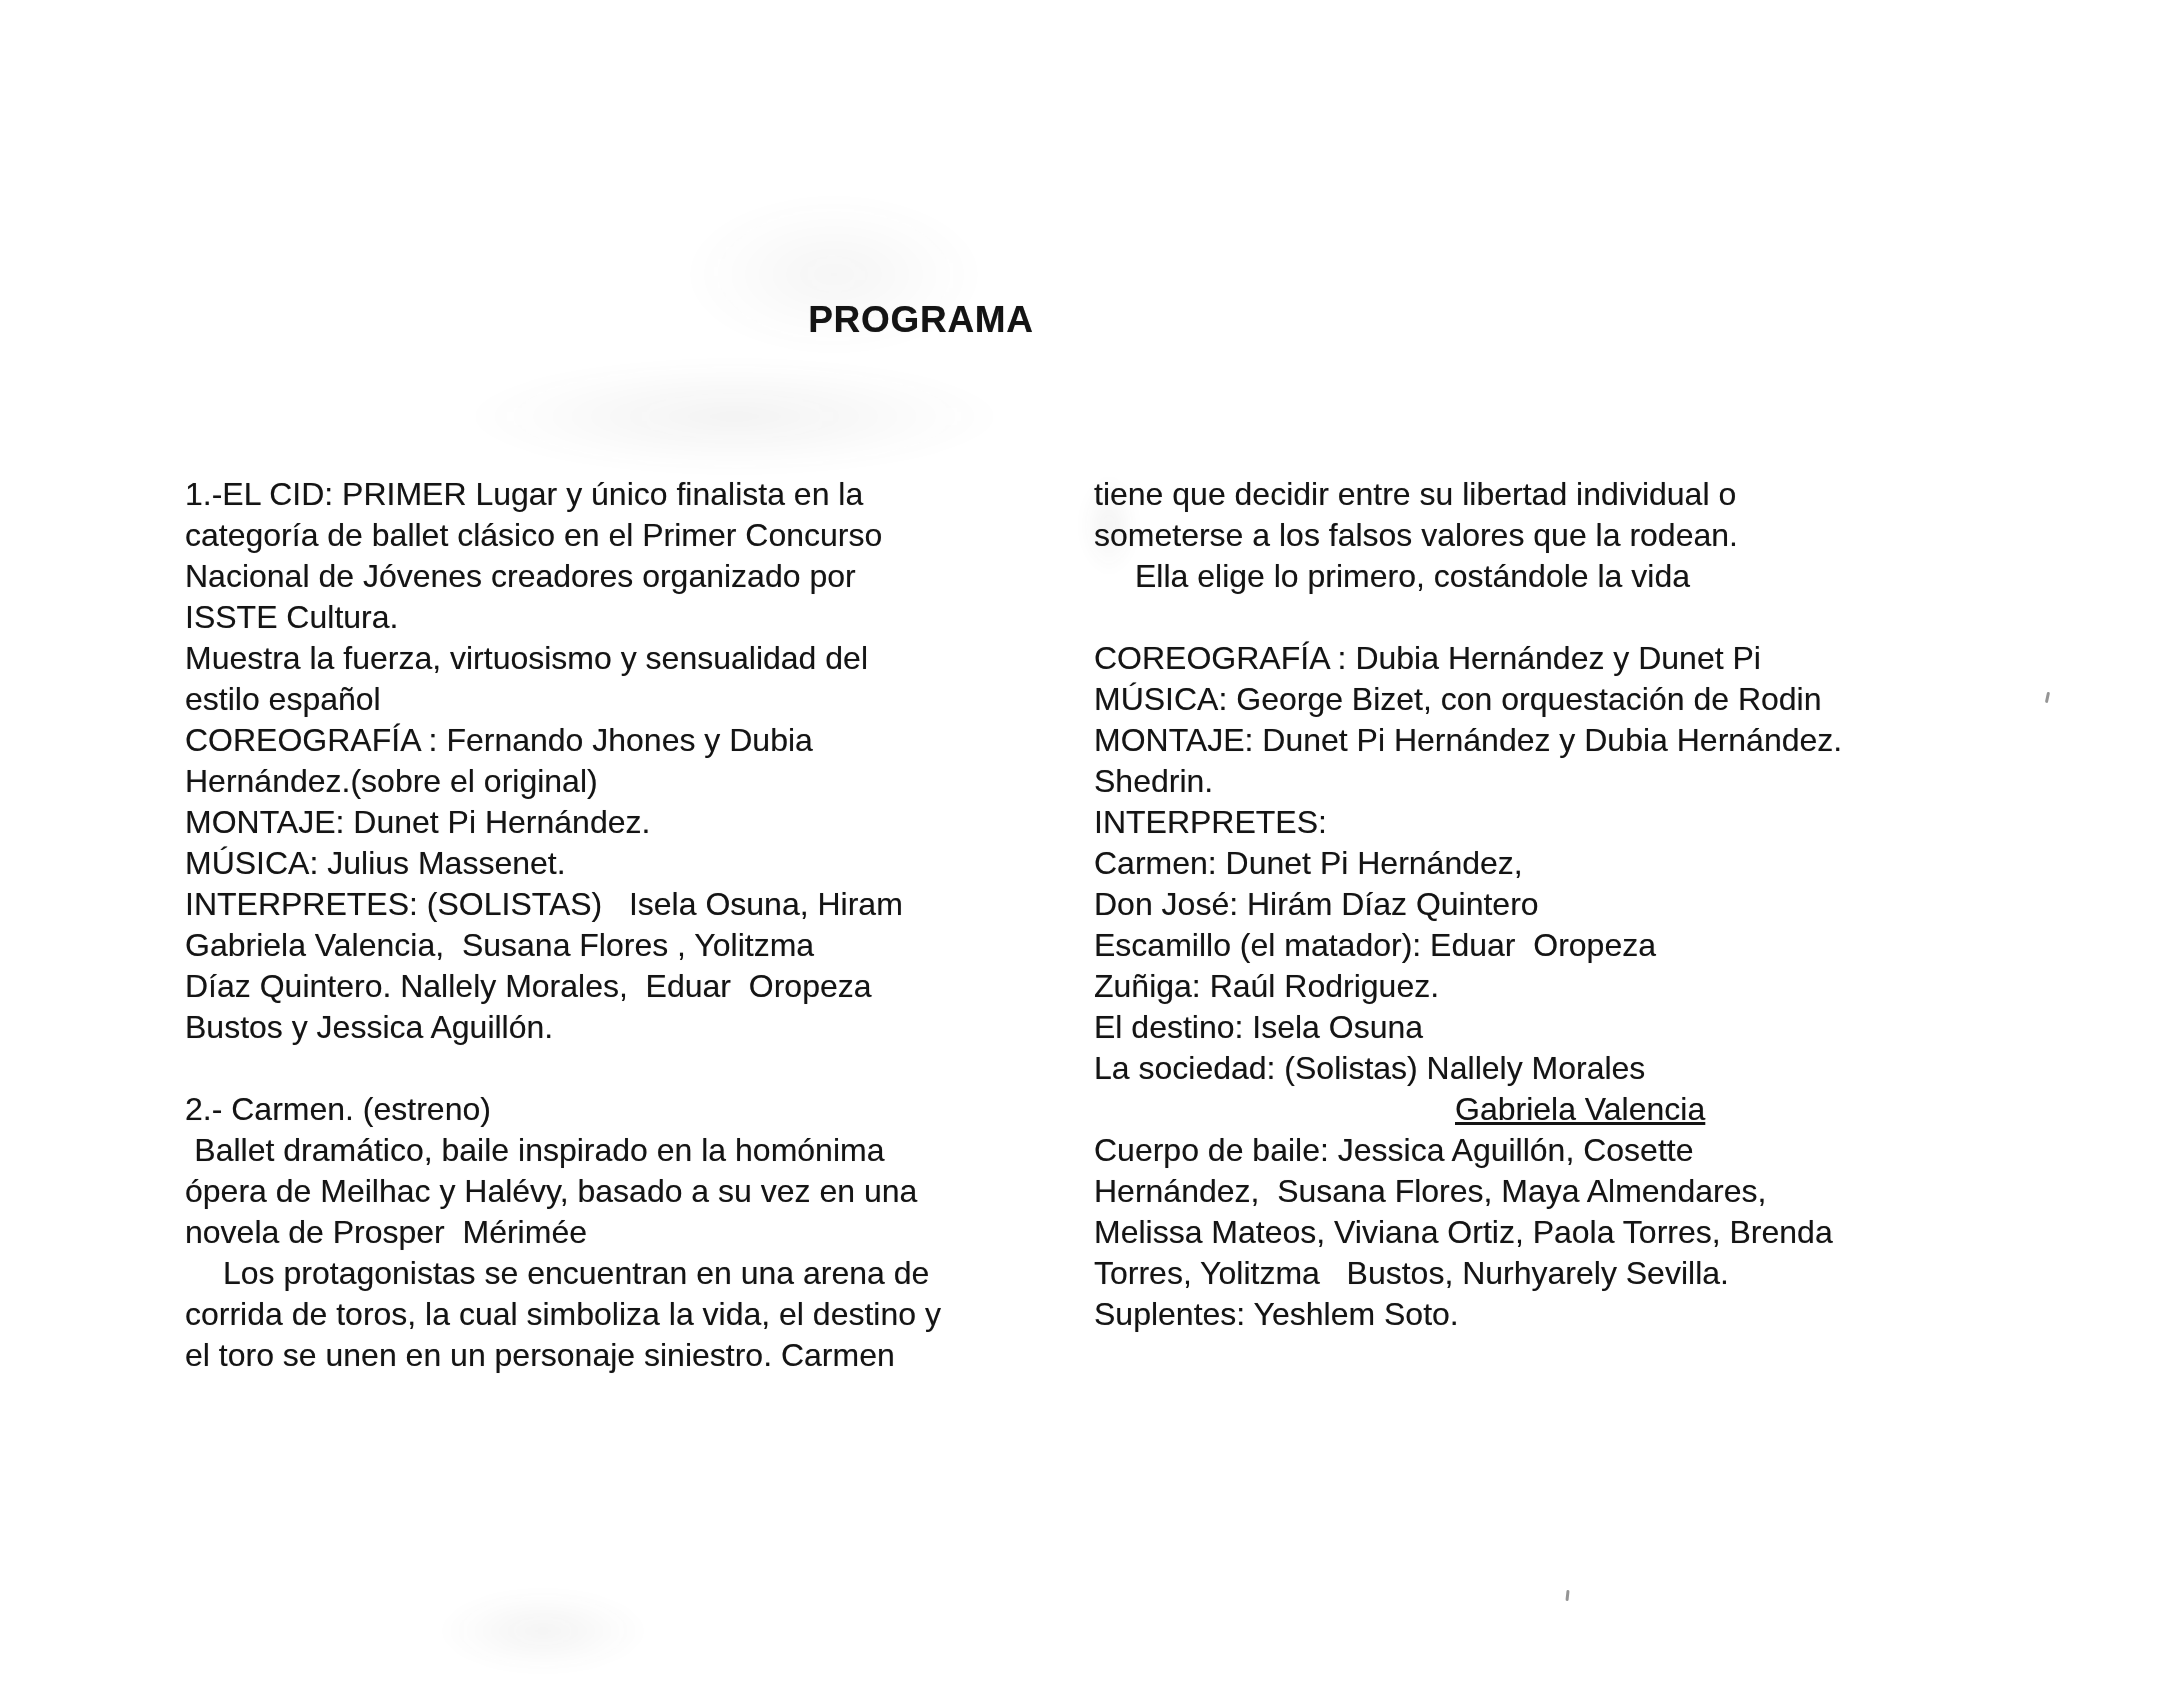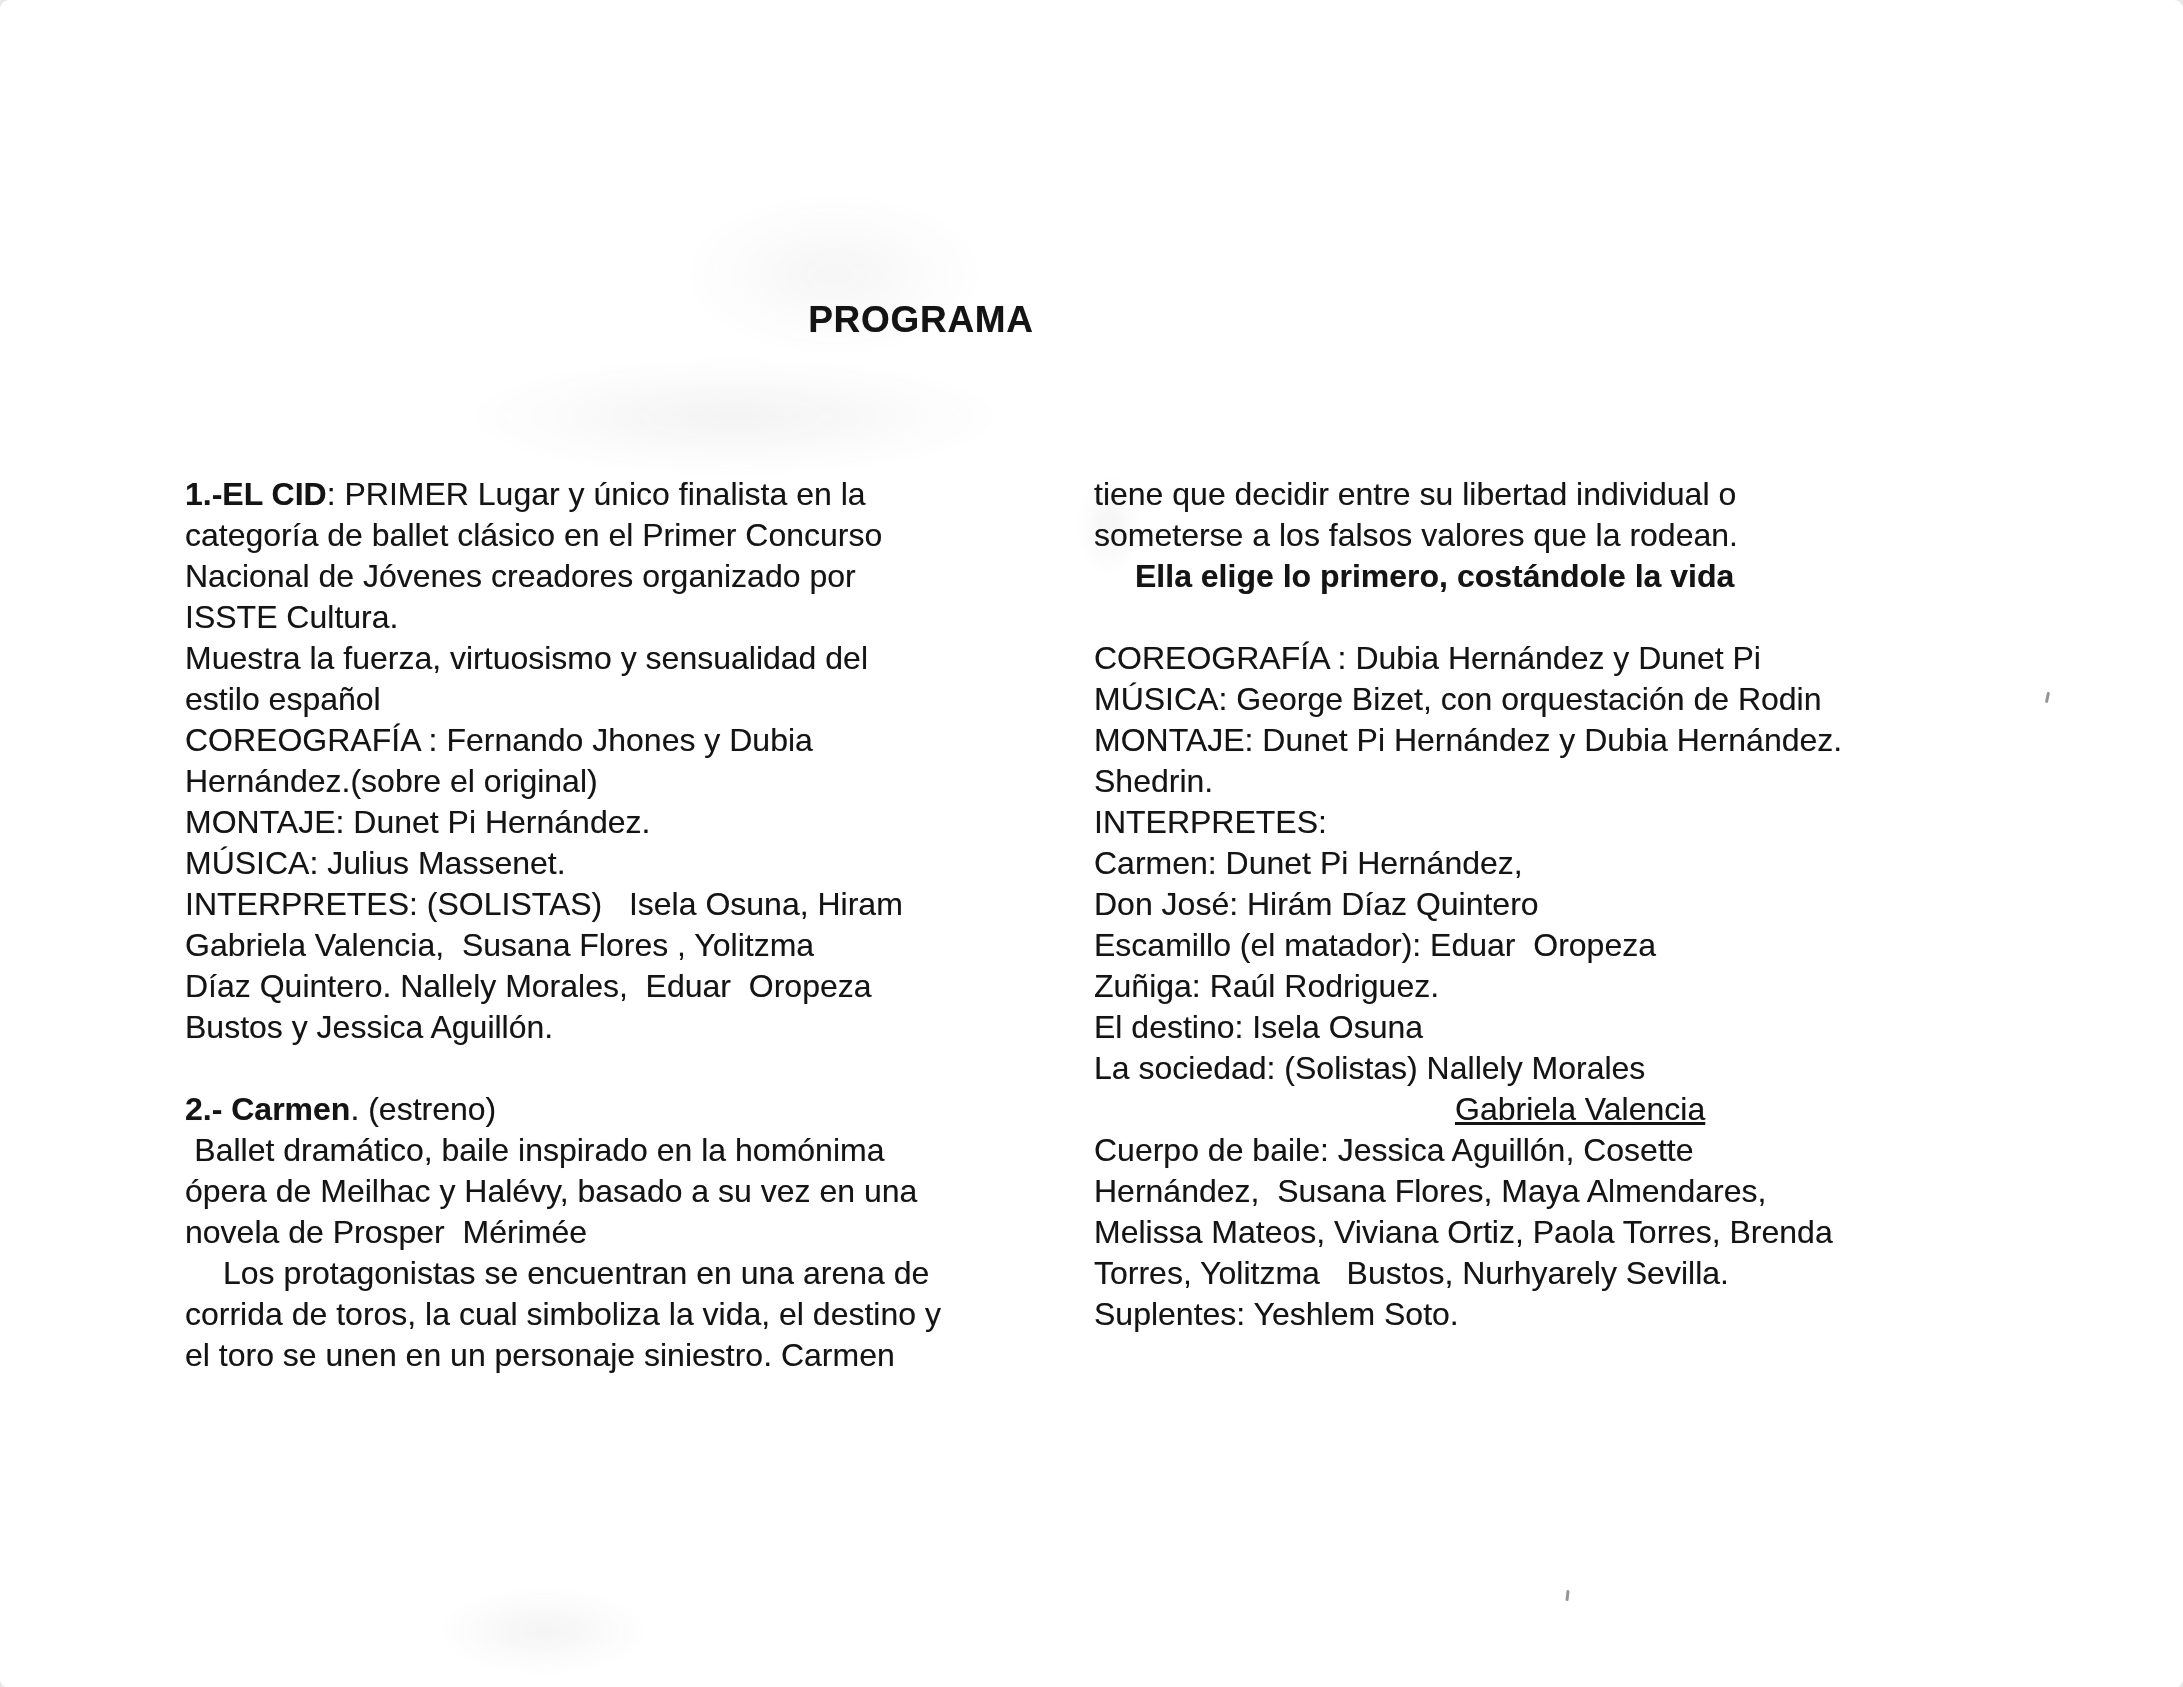--- a/index.html
+++ b/index.html
@@ -8,21 +8,20 @@
     background: #e8e8e8;
   }
   .page {
     position: relative;
     width: 2183px;
     height: 1688px;
     background: #ffffff;
     overflow: hidden;
     font-family: "Liberation Sans", sans-serif;
     color: #141414;
-    border-radius: 9px;
   }
   .doc-title {
     position: absolute;
     left: 921px;
     top: 299px;
     transform: translateX(-50%);
     font-size: 37px;
     font-weight: 700;
     letter-spacing: 0.7px;
     white-space: pre;
@@ -34,21 +33,21 @@
     font-size: 32px;
     line-height: 41px;
     text-shadow: 0 0 0.7px rgba(0,0,0,0.40);
   }
   .col-left  { left: 185px;  width: 913px; }
   .col-right { left: 1094px; width: 1006px; }
   .line {
     min-height: 41px;
     white-space: pre;
   }
-  .line .b { font-weight: 700; }
+  .line .b { font-weight: 400; }
   
   .ghost {
     position: absolute;
     pointer-events: none;
     filter: blur(4.6px);
   }
   .ghost-1 { left: 463px;  top: 357px;  width: 543px; height: 119px;
     background: radial-gradient(ellipse at center, rgba(40,40,40,0.055), rgba(0,0,0,0) 70%); }
   .ghost-2 { left: 682px; top: 192px;  width: 304px; height: 165px;
     background: radial-gradient(ellipse at center, rgba(40,40,40,0.045), rgba(0,0,0,0) 70%); }

